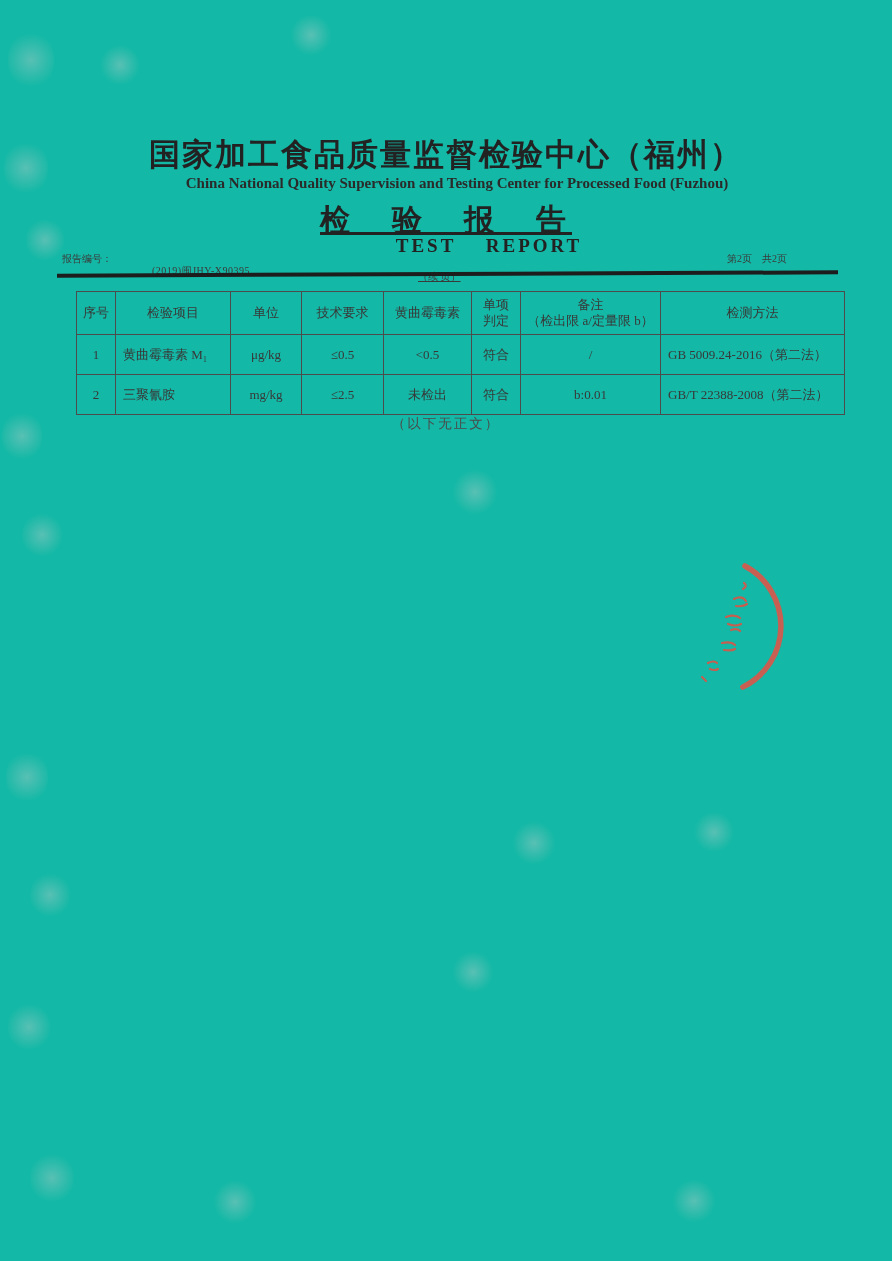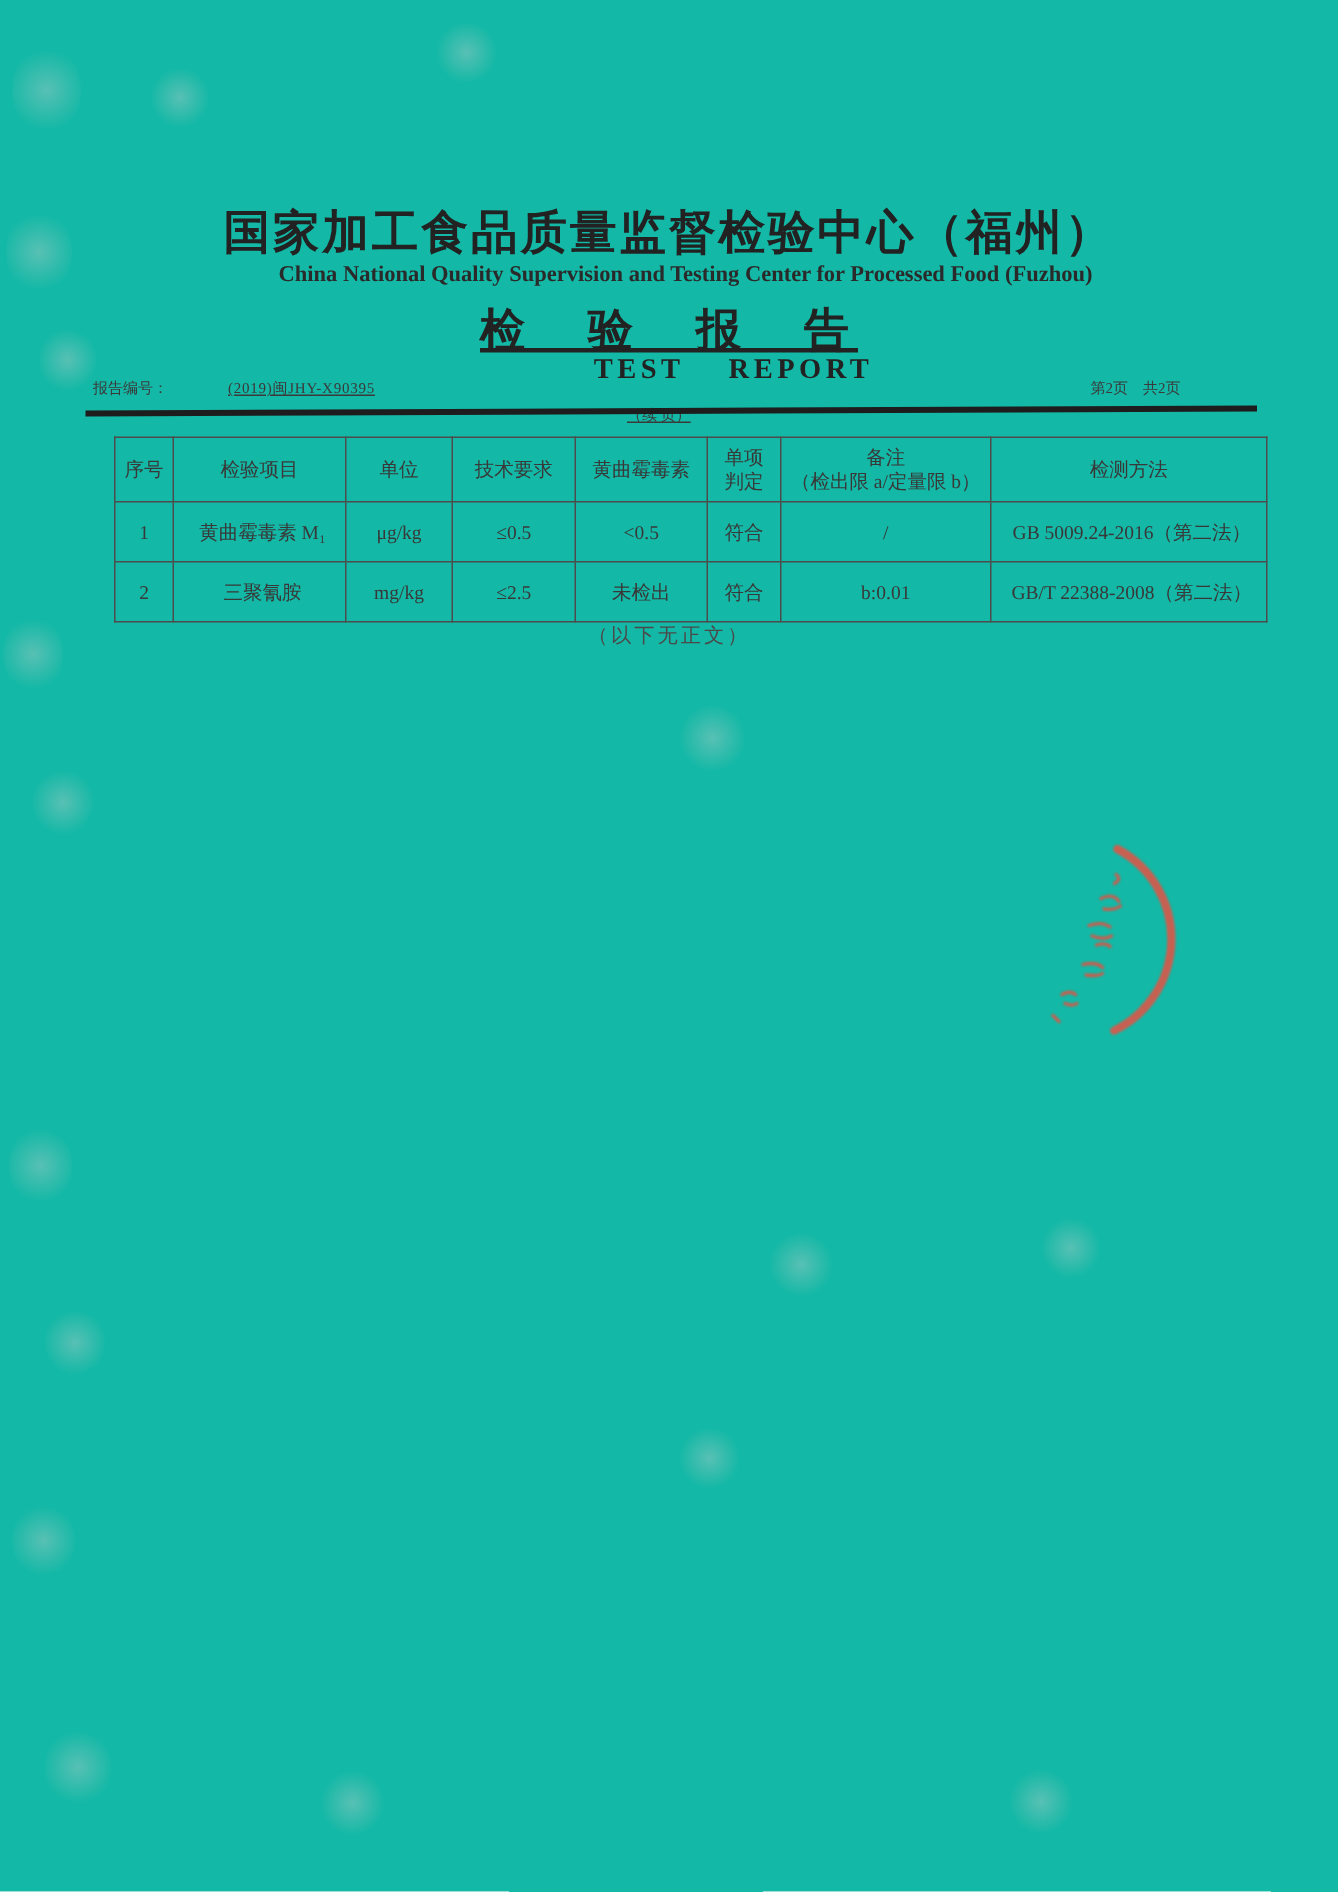--- a/index.html
+++ b/index.html
@@ -30,41 +30,41 @@
     letter-spacing:6px;
     text-decoration:underline;
   }
   .title-en{
     position:absolute;top:233px;left:0;width:100%;
     text-align:center;font-size:19px;font-weight:bold;color:#222;
     letter-spacing:3px;white-space:pre;margin-left:43px;
   }
   .meta{position:absolute;top:252px;left:0;width:100%;height:20px;font-size:10px;color:#3a3a3a;padding-left:33px;}
   .meta .lbl{position:absolute;left:62px;top:0;}
-  .meta .val{position:absolute;left:152px;top:0;letter-spacing:0.5px;text-decoration:underline;}
+  .meta .val{position:absolute;left:152px;top:12px;letter-spacing:0.5px;text-decoration:underline;}
   .meta .cont{position:absolute;left:418px;top:18px;text-decoration:underline;}
   .meta .pinfo{position:absolute;left:727px;top:0;}
   .rule{
     position:absolute;left:57px;top:272px;width:781px;height:4px;
     background:#1d1d1d;transform:rotate(-0.25deg);
   }
   table.report{
     position:absolute;left:62px;top:291px;
     border-collapse:collapse;table-layout:fixed;width:768px;
     font-size:13px;color:#383838;margin-left:14px;
   }
   table.report th,table.report td{
     border:1.4px solid #4c4c4c;
     text-align:center;vertical-align:middle;
     font-weight:normal;padding:2px 3px;
     overflow:hidden;
   }
   table.report thead th{height:38px;line-height:1.25;}
   table.report tbody td{height:35px;}
-  table.report td.left{text-align:center;padding-left:7px;}
+  table.report td.left{text-align:left;padding-left:7px;}
   .hline{display:block;}
   .end-note{
     position:absolute;top:415px;left:0;width:100%;
     text-align:center;font-size:13.5px;color:#4a4a4a;letter-spacing:2px;
   }
   .stamp{position:absolute;left:638px;top:551px;width:170px;height:155px;pointer-events:none;}
 </style>
 </head>
 <body>
 

